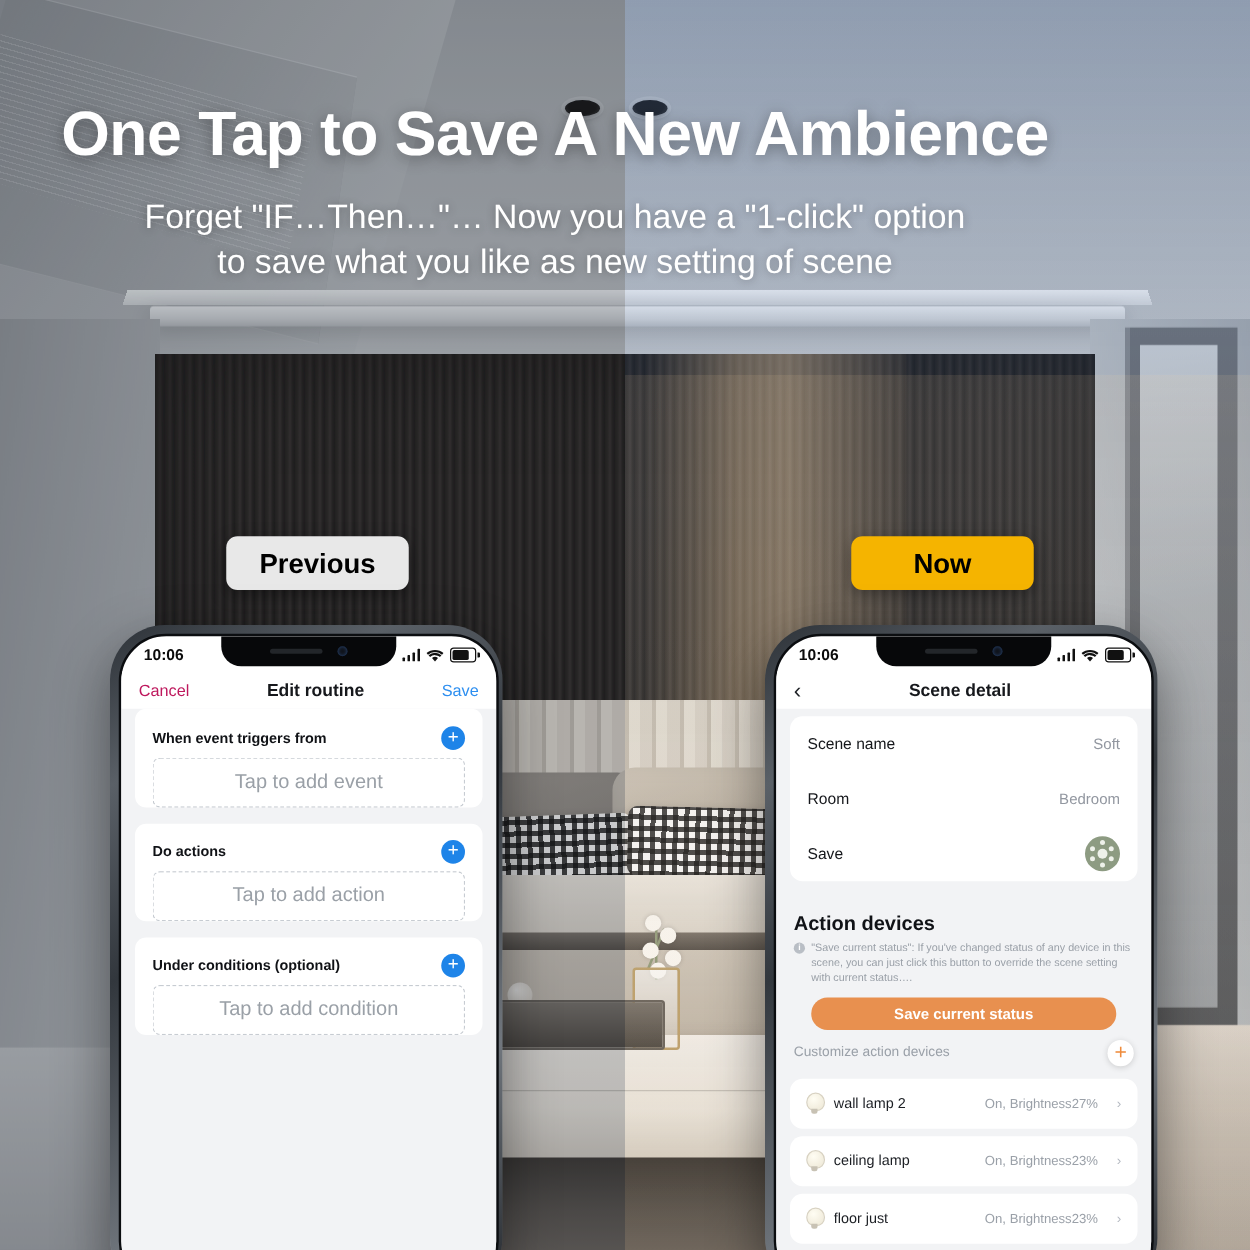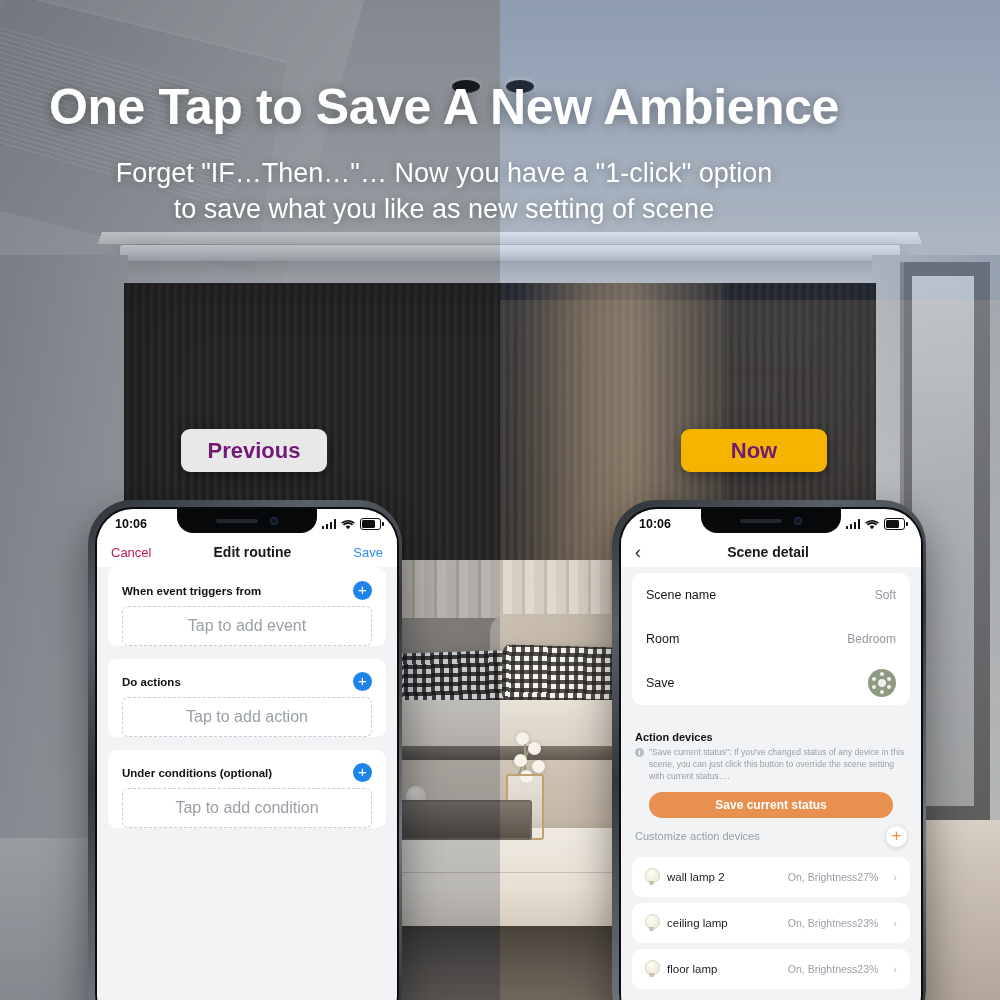--- a/index.html
+++ b/index.html
@@ -190,21 +190,21 @@
     text-shadow:0 2px 12px rgba(0,0,0,.35);
   }
   .hero .sub{
     margin-top:20px;color:#fff;font-size:27px;line-height:1.33;font-weight:400;
     text-shadow:0 1px 8px rgba(0,0,0,.32);
   }
 
   
   .pill{
     position:absolute;z-index:45;border-radius:9px;
-    font-size:22px;font-weight:700;color:#701a75;
+    font-size:22px;font-weight:700;color:#000000;
     display:flex;align-items:center;justify-content:center;
     box-shadow:0 4px 14px rgba(0,0,0,.35);
   }
   .pill-prev{left:181px;top:429px;width:146px;height:43px;background:#e8e8e8;}
   .pill-now{left:681px;top:429px;width:146px;height:43px;background:#f5b400;}
 
   
   .phone{
     position:absolute;z-index:50;
     border-radius:44px;
@@ -307,21 +307,21 @@
   .row{
     display:flex;align-items:center;justify-content:space-between;
     padding:0 14px;height:44px;font-size:12.5px;color:#15171b;
   }
   .row .val{color:#9297a0;font-size:12px;}
   .style-dot{
     width:28px;height:28px;border-radius:50%;background:#8d9b82;position:relative;
   }
   .style-dot .c{position:absolute;left:50%;top:50%;width:8px;height:8px;margin:-4px 0 0 -4px;border-radius:50%;background:#eef1ea;}
   .style-dot span{position:absolute;width:4px;height:4px;border-radius:50%;background:#eef1ea;}
-  .sec2-title{font-size:11px;font-weight:700;color:#101216;padding:6px 14px 3px 14px;margin-top:20px;}
+  .sec2-title{font-size:16px;font-weight:700;color:#101216;padding:6px 14px 3px 14px;margin-top:20px;}
   .note{
     display:flex;gap:5px;padding:0 14px;font-size:8.6px;line-height:1.42;color:#9aa0a8;
   }
   .info-i{
     flex:0 0 auto;width:9px;height:9px;border-radius:50%;background:#b9bec5;color:#fff;
     font-size:7px;line-height:9px;text-align:center;font-weight:700;margin-top:1.5px;
   }
   .save-btn{
     margin:9px 28px 0 28px;height:26px;border-radius:13px;background:#e8904f;
     color:#fff;font-size:12px;font-weight:700;display:flex;align-items:center;justify-content:center;
@@ -574,21 +574,21 @@
           <span class="dev-name">ceiling lamp</span>
           <span class="dev-state">On, Brightness23%</span>
           <span class="chev">›</span>
         </div>
 
         <div class="dev">
           <span class="bulb">
               <span class="glass"></span>
               <span class="base"></span>
             </span>
-          <span class="dev-name">floor lamp</span>
+          <span class="dev-name">floor just</span>
           <span class="dev-state">On, Brightness23%</span>
           <span class="chev">›</span>
         </div>
 
       </div>
     </div>
   </div>
 
 </div>
 

